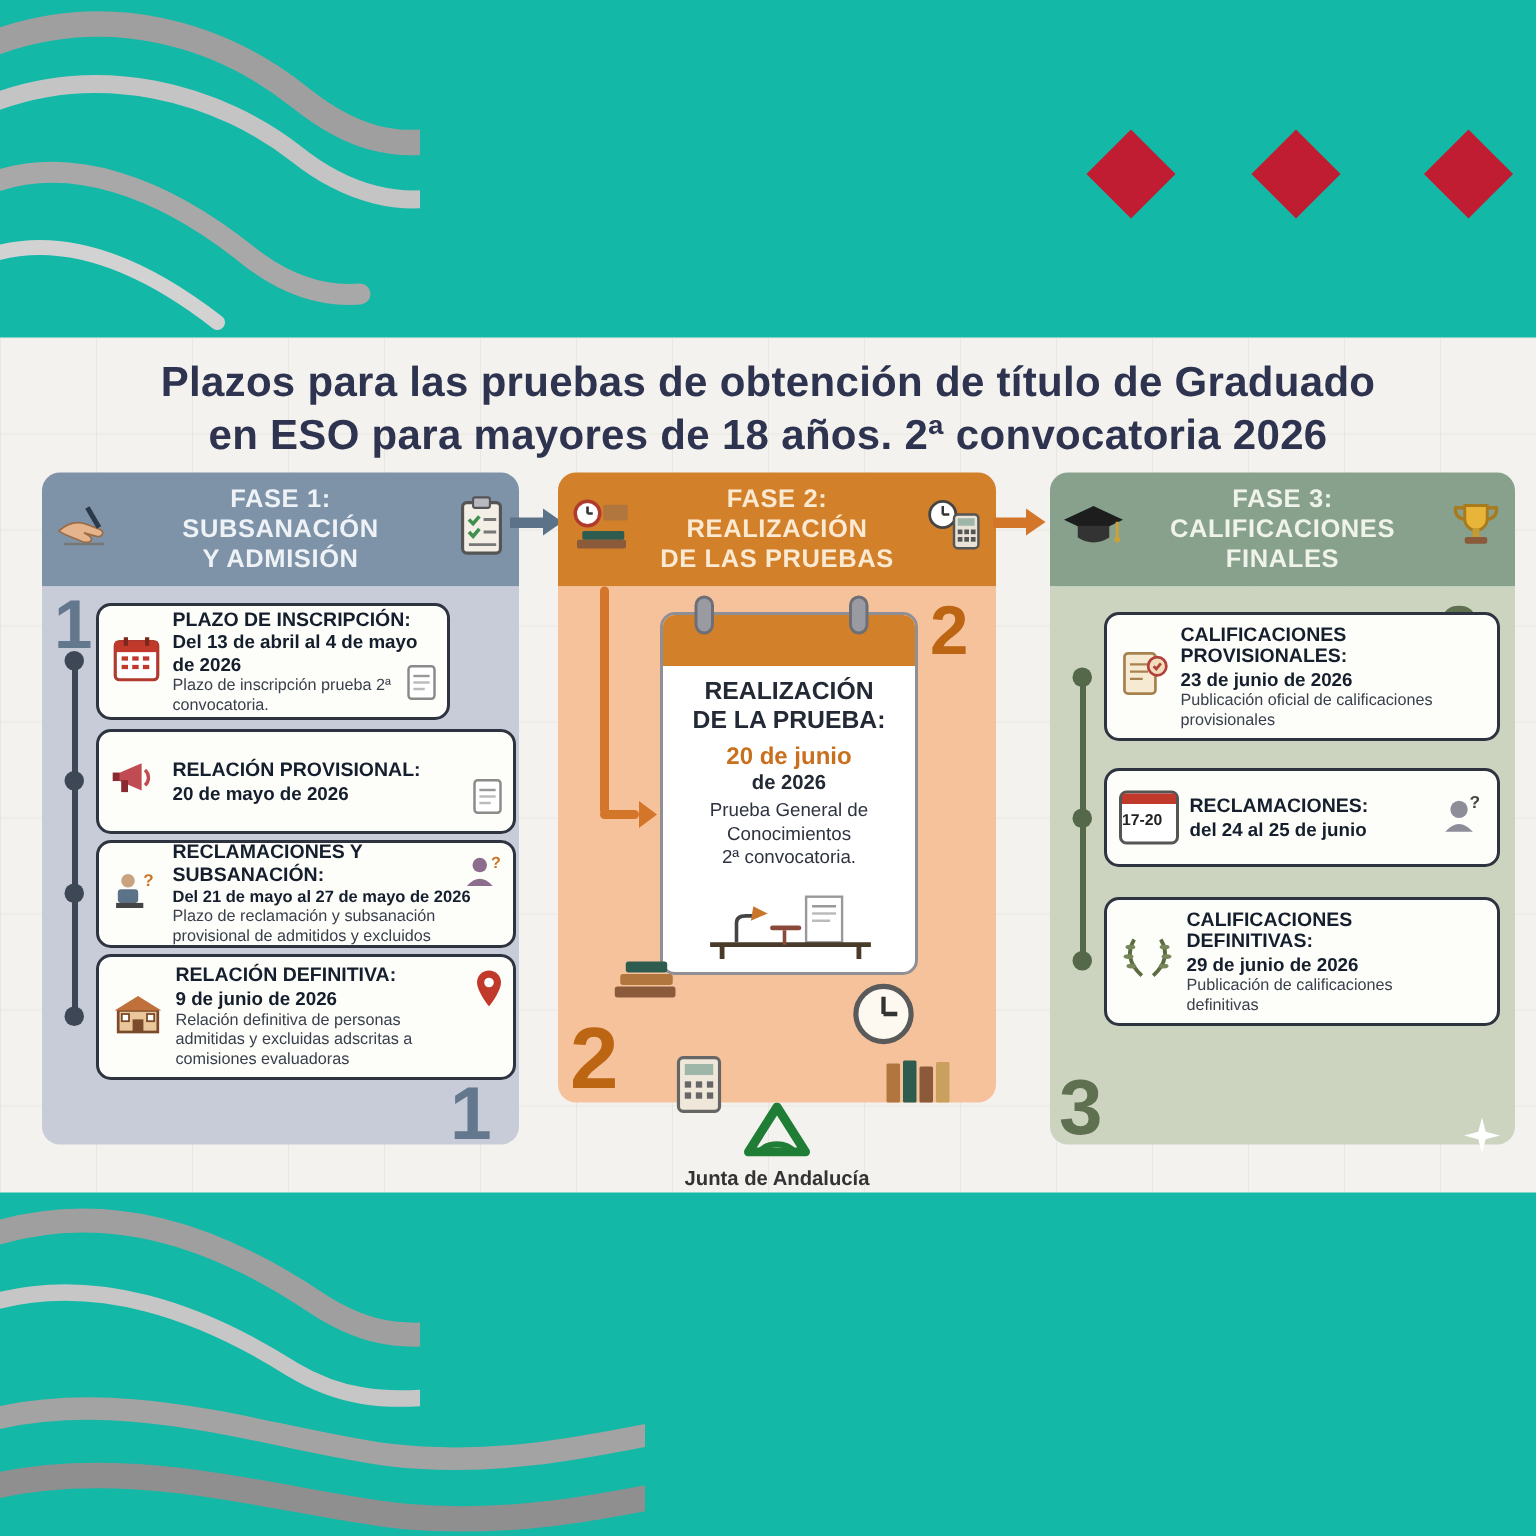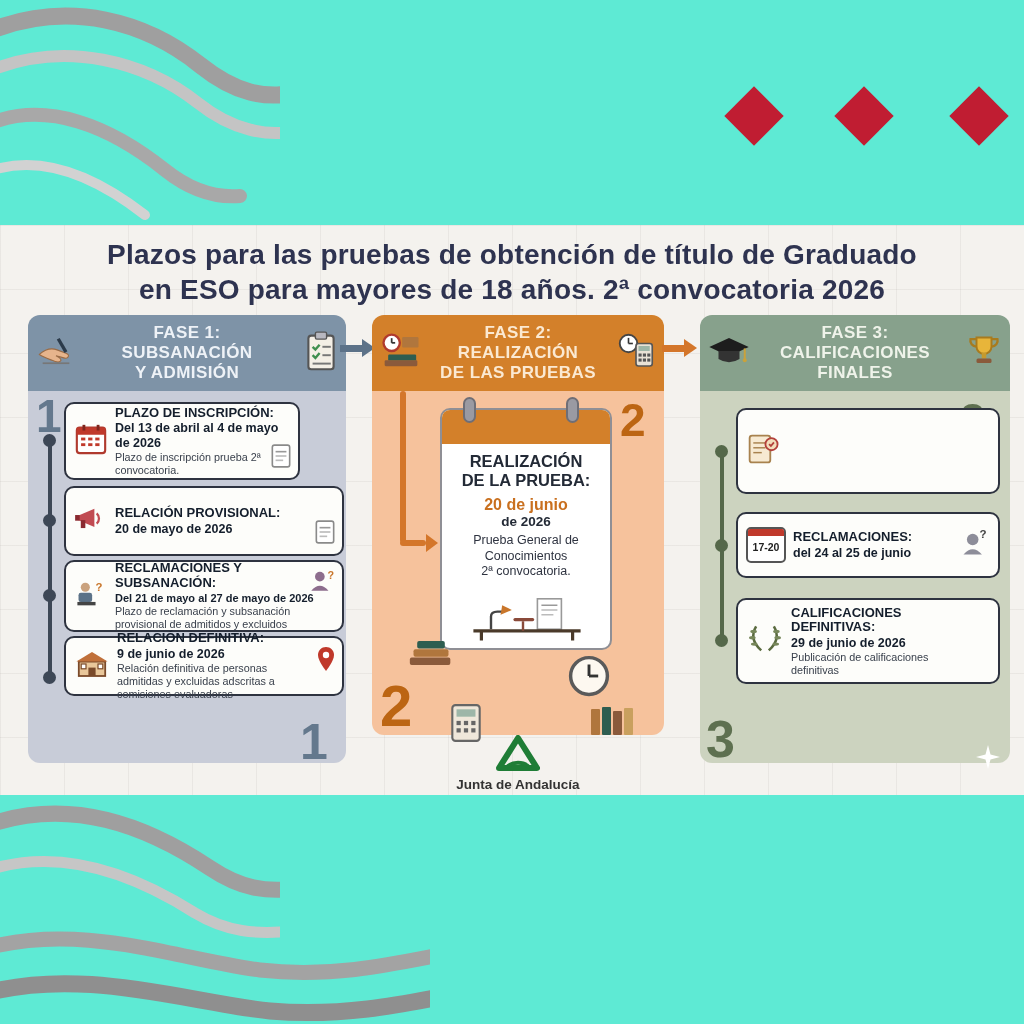--- a/index.html
+++ b/index.html
@@ -1,17 +1,17 @@
 <!DOCTYPE html>
 <html><head>
 <meta charset="utf-8">
 <style>
   * { margin:0; padding:0; box-sizing:border-box; }
   body { background:#ffffff; }
-  .canvas { position:relative; width:1024px; height:1024px; background:#5eead4; overflow:hidden;
+  .canvas { position:relative; width:1024px; height:1024px; background:#14b8a6; overflow:hidden;
             font-family:"Liberation Sans", sans-serif; }
 
   
   .waves { position:absolute; pointer-events:none; }
 
   
   .diamond { position:absolute; width:42px; height:42px; background:#c01d32; transform:rotate(45deg); }
 
   
   .board { position:absolute; left:0; top:225px; width:1024px; height:570px; background:#f4f2ee;
@@ -71,21 +71,21 @@
   .cal-date-hl { font-weight:bold; font-size:16px; color:#c9701f; margin-top:6px; }
   .cal-date-rest { font-weight:bold; font-size:13.5px; color:#232a36; }
   .cal-desc { font-size:12.5px; color:#2e3340; line-height:1.25; margin-top:4px; }
 
   .junta { position:absolute; text-align:center; }
   .junta-name { font-weight:bold; font-size:13.5px; color:#333; margin-top:2px; }
 
   
   .minical { width:40px; height:36px; background:#fff; border:2px solid #555; border-radius:5px; flex:0 0 auto; }
   .minical-top { height:7px; background:#c0392b; border-radius:2px 2px 0 0; }
-  .minical-num { font-size:10.5px; font-weight:bold; text-align:center; margin-top:5px; color:#222; }
+  .minical-num { font-size:10.5px; font-weight:bold; margin-top:5px; color:#222; }
 
   
   .ies { position:absolute; left:848px; top:800px; width:150px; }
   .ies-card { position:relative; width:140px; height:136px; margin-left:6px; background:#fff; }
   .ies-name { position:absolute; left:0; bottom:-2px; width:100%; text-align:center; font-weight:bold;
               font-size:38px; letter-spacing:2px; color:#101010; text-shadow:2px 2px 0 #bdbdbd; }
   .ies-banner { position:relative; margin-top:2px; width:148px; height:52px; background:#000; text-align:center; }
   .ies-sub { display:inline-block; margin-top:5px; font-weight:bold; font-size:13px; letter-spacing:2px; color:#c01d32; }
 
   .sparkle { position:absolute; }
@@ -230,21 +230,21 @@
       </div>
       <span class="corner-icon" style="bottom:auto;top:6px">
         <svg width="28" height="26" viewBox="0 0 26 24">
           <circle cx="11" cy="8" r="4.5" fill="#8d6d8d"></circle>
           <path d="M3,21 q8,-9 16,0 z" fill="#8d6d8d"></path>
           <text x="18" y="10" font-size="10" font-weight="bold" fill="#c9762b">?</text>
         </svg>
       </span>
     </div>
 
-    <div class="card" style="left:64px;top:411px;width:280px;height:60px">
+    <div class="card" style="left:64px;top:411px;width:280px;height:84px">
       <span>
         <svg width="36" height="32" viewBox="0 0 30 26">
           <rect x="4" y="11" width="22" height="12" fill="#e9c79a" stroke="#7a4a2a" stroke-width="1.5"></rect>
           <path d="M2,11 L15,3 L28,11 Z" fill="#c0703a"></path>
           <rect x="12" y="16" width="6" height="7" fill="#7a4a2a"></rect>
           <rect x="6" y="13" width="4" height="4" fill="#fff" stroke="#7a4a2a"></rect>
           <rect x="20" y="13" width="4" height="4" fill="#fff" stroke="#7a4a2a"></rect>
         </svg>
       </span>
       <div class="ctext">
@@ -433,20 +433,25 @@
       <span>
         <svg width="34" height="32" viewBox="0 0 28 26">
           <rect x="3" y="2" width="17" height="22" rx="2" fill="#f7ead2" stroke="#a8824e" stroke-width="1.5"></rect>
           <line x1="6" y1="8" x2="16" y2="8" stroke="#a8824e" stroke-width="1.2"></line>
           <line x1="6" y1="12" x2="16" y2="12" stroke="#a8824e" stroke-width="1.2"></line>
           <line x1="6" y1="16" x2="13" y2="16" stroke="#a8824e" stroke-width="1.2"></line>
           <circle cx="21" cy="9" r="5" fill="#f2ddbb" stroke="#b3403a" stroke-width="1.5"></circle>
           <path d="M19,9 l1.5,1.5 l2.5,-3" fill="none" stroke="#b3403a" stroke-width="1.5"></path>
         </svg>
       </span>
+      <div class="ctext">
+        <div class="ctitle" style="width:160px">CALIFICACIONES PROVISIONALES:</div>
+        <div class="cdate">23 de junio de 2026</div>
+        <div class="cdesc" style="width:175px">Publicación oficial de calificaciones provisionales</div>
+      </div>
     </div>
 
     <div class="card" style="left:736px;top:287px;width:264px;height:66px">
       <div class="minical">
         <div class="minical-top"></div>
         <div class="minical-num">17-20</div>
       </div>
       <div class="ctext">
         <div class="ctitle">RECLAMACIONES:</div>
         <div class="cdate">del 24 al 25 de junio</div>

